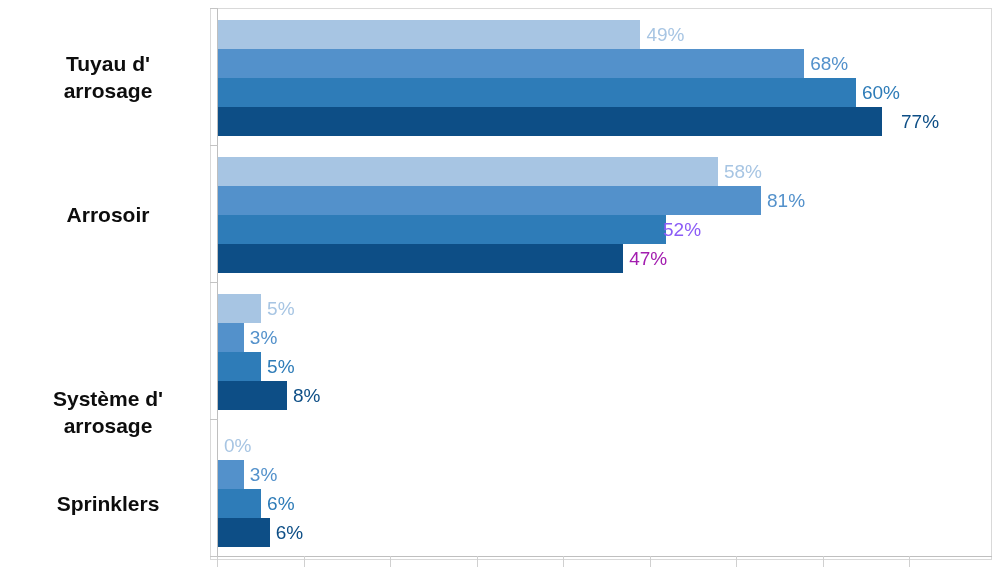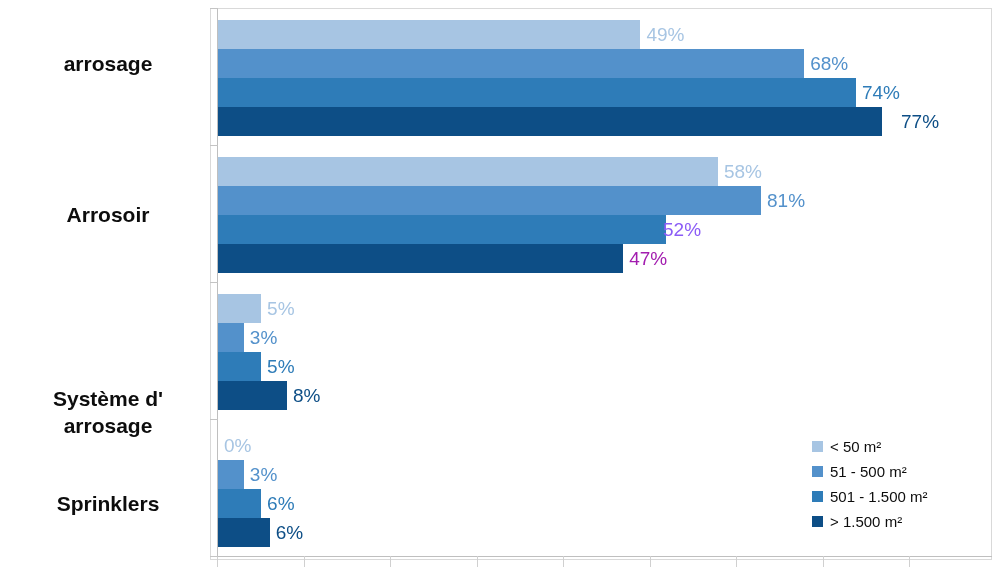--- a/index.html
+++ b/index.html
@@ -144,40 +144,41 @@
     </div>
   <div id="cat-ticks-layer">
       <div class="cat-tick" style="top: 8px;"></div>
       <div class="cat-tick" style="top: 145px;"></div>
       <div class="cat-tick" style="top: 282px;"></div>
       <div class="cat-tick" style="top: 419px;"></div>
       <div class="cat-tick" style="top: 556px;"></div>
     </div>
   <div id="cat-labels-layer">
       <div class="cat-label" style="top: 51px;">
+        <div>Tuyau d'</div>
         <div>arrosage</div>
       </div>
       <div class="cat-label" style="top: 201.5px;">
         <div>Arrosoir</div>
       </div>
       <div class="cat-label" style="top: 343px; margin-top: 43px;">
         <div>Système d'</div>
         <div>arrosage</div>
       </div>
       <div class="cat-label" style="top: 491px;">
         <div>Sprinklers</div>
       </div>
     </div>
   <div id="bars-layer">
       <div class="bar" style="top: 20px; width: 422.38px; background: rgb(167, 197, 227);"></div>
       <div class="bar-label" style="top: 20px; left: 646.38px; color: rgb(167, 197, 227);">49%</div>
       <div class="bar" style="top: 49px; width: 586.16px; background: rgb(83, 145, 203);"></div>
       <div class="bar-label" style="top: 49px; left: 810.16px; color: rgb(83, 145, 203); text-align: right;">68%</div>
       <div class="bar" style="top: 78px; width: 637.88px; background: rgb(46, 124, 184);"></div>
-      <div class="bar-label" style="top: 78px; left: 861.88px; color: rgb(46, 124, 184);">74%</div>
+      <div class="bar-label" style="top: 78px; left: 861.88px; color: rgb(46, 124, 184);">60%</div>
       <div class="bar" style="top: 107px; width: 663.74px; background: rgb(13, 78, 134);"></div>
       <div class="bar-label" style="top: 107px; left: 901px; color: rgb(13, 78, 134);">77%</div>
       <div class="bar" style="top: 157px; width: 499.96px; background: rgb(167, 197, 227);"></div>
       <div class="bar-label" style="top: 157px; left: 723.96px; color: rgb(167, 197, 227);">58%</div>
       <div class="bar" style="top: 186px; width: 543.06px; background: rgb(83, 145, 203);"></div>
       <div class="bar-label" style="top: 186px; left: 767.06px; color: rgb(83, 145, 203);">81%</div>
       <div class="bar" style="top: 215px; width: 448.24px; background: rgb(46, 124, 184);"></div>
       <div class="bar-label" style="top: 215px; left: 663px; color: #8b5cf6;">52%</div>
       <div class="bar" style="top: 244px; width: 405.14px; background: rgb(13, 78, 134);"></div>
       <div class="bar-label" style="top: 244px; left: 629.14px; color: #a21caf;">47%</div>
@@ -191,32 +192,14 @@
       <div class="bar-label" style="top: 381px; left: 292.96px; color: rgb(13, 78, 134);">8%</div>
       <div class="bar-label" style="top: 431px; left: 224px; color: rgb(167, 197, 227);">0%</div>
       <div class="bar" style="top: 460px; width: 25.86px; background: rgb(83, 145, 203);"></div>
       <div class="bar-label" style="top: 460px; left: 249.86px; color: rgb(83, 145, 203);">3%</div>
       <div class="bar" style="top: 489px; width: 43.1px; background: rgb(46, 124, 184);"></div>
       <div class="bar-label" style="top: 489px; left: 267.1px; color: rgb(46, 124, 184);">6%</div>
       <div class="bar" style="top: 518px; width: 51.72px; background: rgb(13, 78, 134);"></div>
       <div class="bar-label" style="top: 518px; left: 275.72px; color: rgb(13, 78, 134);">6%</div>
     </div>
 
-  <div class="legend" id="legend">
-      <div class="legend-row">
-        <span class="legend-swatch" style="background: rgb(167, 197, 227);"></span>
-        <span class="legend-text">&lt; 50 m²</span>
-      </div>
-      <div class="legend-row">
-        <span class="legend-swatch" style="background: rgb(83, 145, 203);"></span>
-        <span class="legend-text">51 - 500 m²</span>
-      </div>
-      <div class="legend-row">
-        <span class="legend-swatch" style="background: rgb(46, 124, 184);"></span>
-        <span class="legend-text">501 - 1.500 m²</span>
-      </div>
-      <div class="legend-row">
-        <span class="legend-swatch" style="background: rgb(13, 78, 134);"></span>
-        <span class="legend-text">&gt; 1.500 m²</span>
-      </div>
-    </div>
 
 </div>
 
 </body></html>

